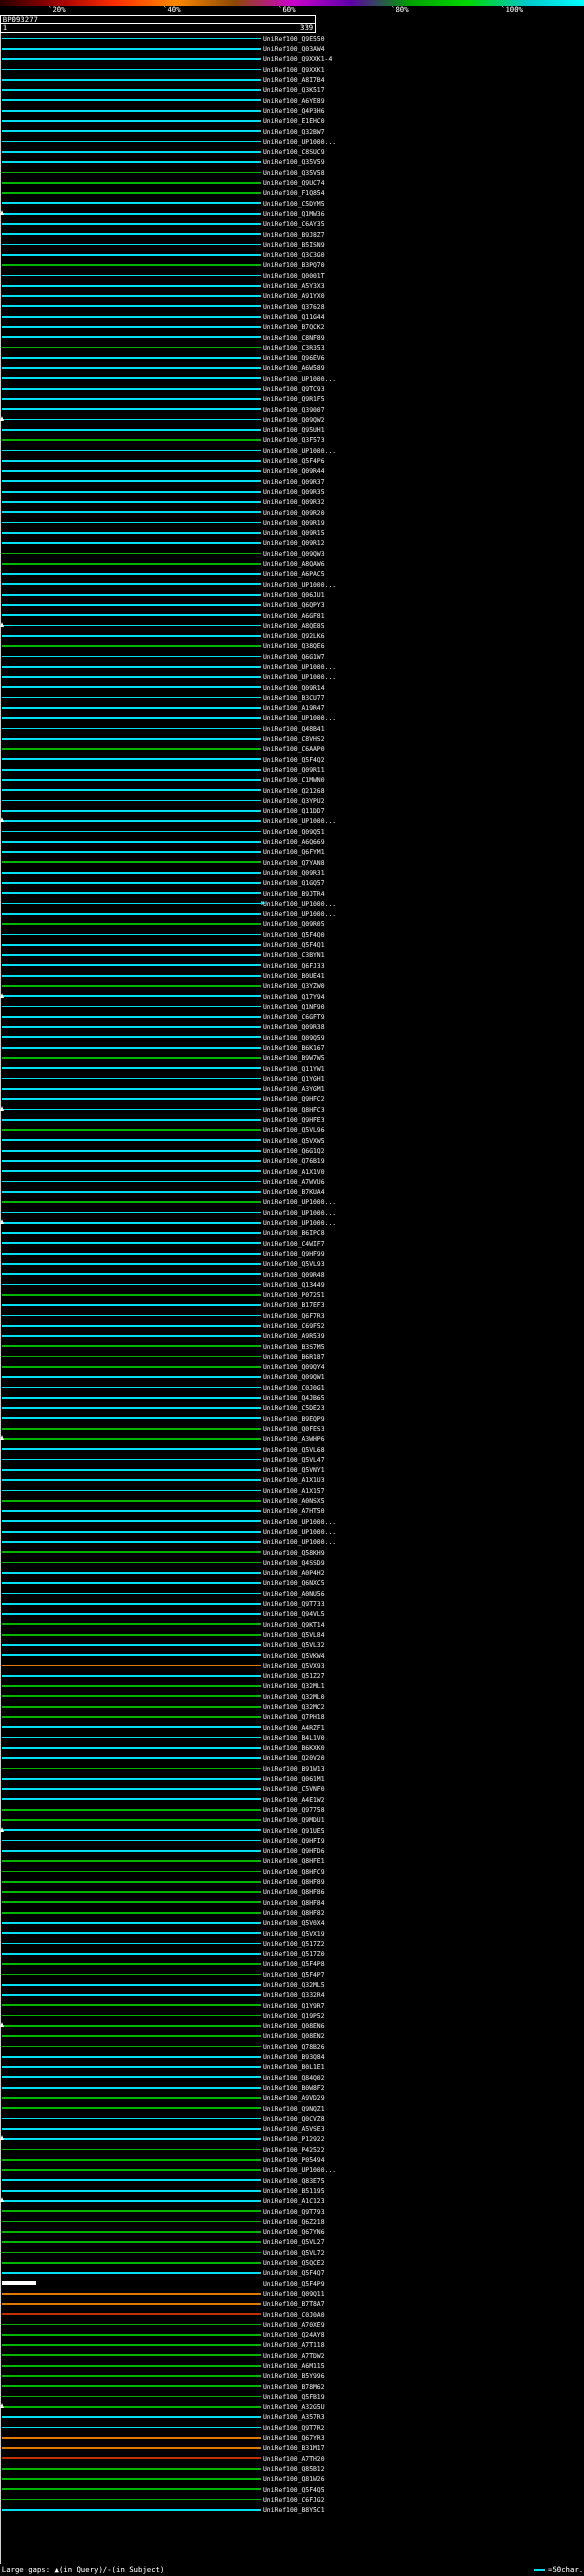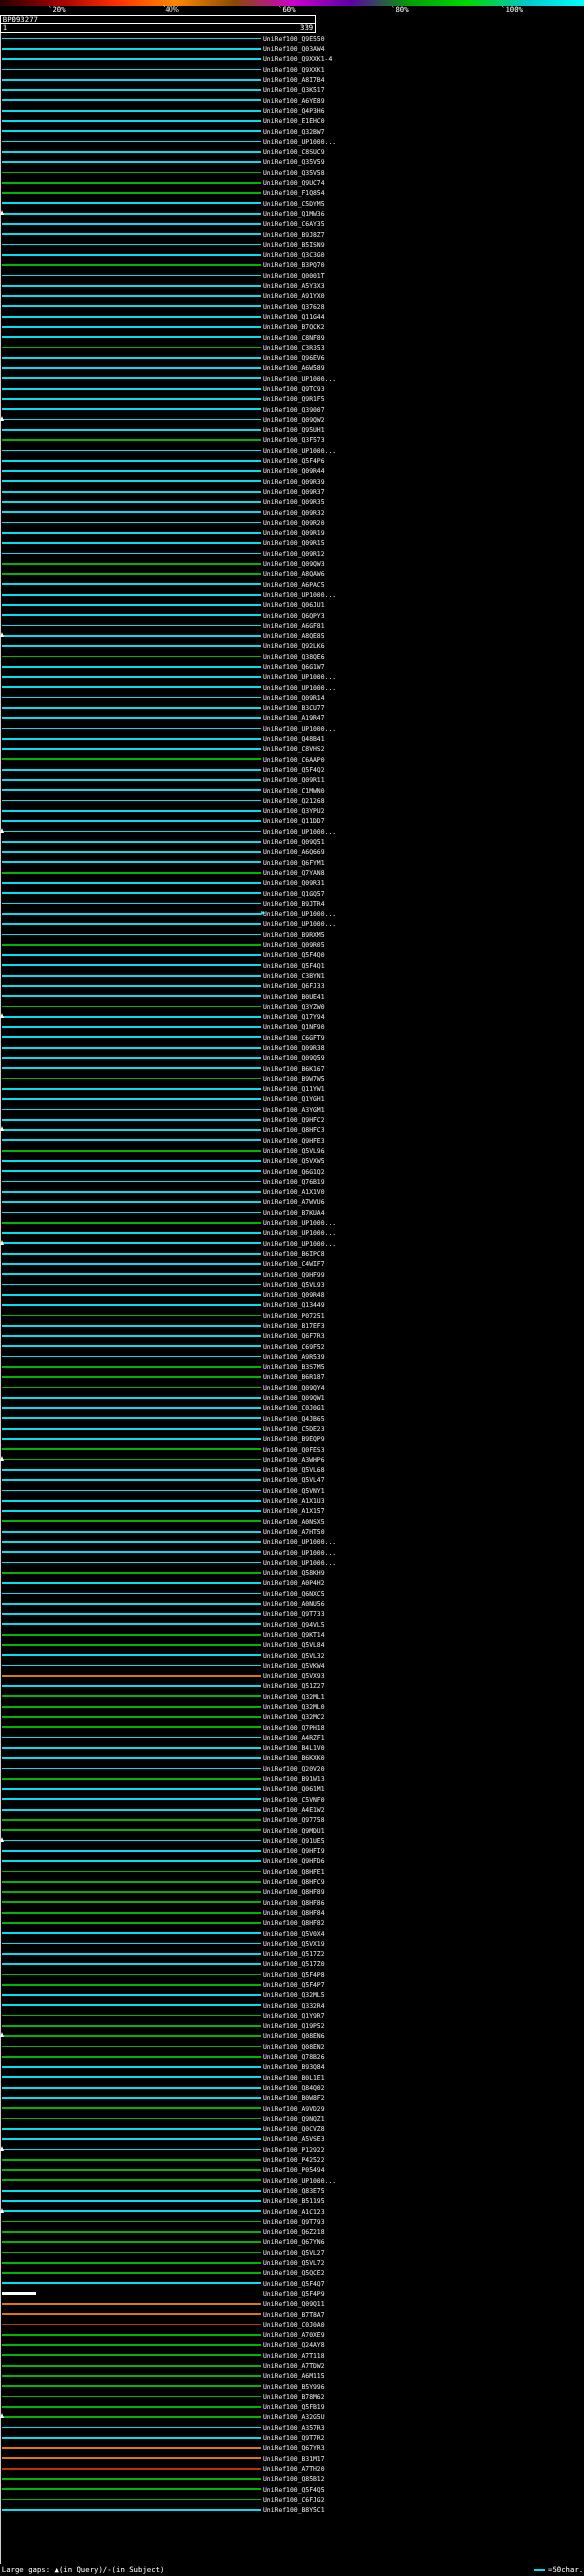--- a/index.html
+++ b/index.html
@@ -30,21 +30,21 @@
   .footer-left{position:absolute;left:1.8px;top:0;white-space:pre;}
   .footer-right{position:absolute;right:1.8px;top:0;white-space:pre;}
   .footer-dash{display:inline-block;width:11px;height:1.8px;vertical-align:middle;margin-right:2.7px;}
 </style>
 </head>
 <body>
 
 <div class="gradient-bar" style="background: linear-gradient(90deg, rgb(42, 0, 0), rgb(160, 0, 0), rgb(255, 48, 0), rgb(255, 136, 0), rgb(138, 74, 0), rgb(204, 0, 204), rgb(94, 0, 168), rgb(0, 160, 0), rgb(0, 216, 0), rgb(0, 200, 200), rgb(0, 255, 255));"></div>
 <div class="scale-labels">
     <span class="scale-label" style="left: 48px;">`20%</span>
-    <span class="scale-label" style="left: 163px; font-family: Liberation Serif, serif;">`40%</span>
+    <span class="scale-label" style="left: 163px;">`40%</span>
     <span class="scale-label" style="left: 278px;">`60%</span>
     <span class="scale-label" style="left: 391px;">`80%</span>
     <span class="scale-label" style="left: 501px;">`100%</span>
   </div>
 
 <div class="frame-line"></div>
 
 <div class="query-box">
   <span>BP093277</span>
 </div>
@@ -224,24 +224,20 @@
     <div class="hit-row">
       <div class="bar" style="left: 1.8px; width: 259px; background: rgb(0, 223, 240);"></div>
       <div class="lbl">UniRef100_Q5F4P6</div>
     </div>
     <div class="hit-row">
       <div class="bar" style="left: 1.8px; width: 259px; background: rgb(0, 223, 240);"></div>
       <div class="lbl">UniRef100_Q09R44</div>
     </div>
     <div class="hit-row">
       <div class="bar" style="left: 1.8px; width: 259px; background: rgb(0, 223, 240);"></div>
-      <div class="lbl">UniRef100_Q09R39</div>
-    </div>
-    <div class="hit-row">
-      <div class="bar" style="left: 1.8px; width: 259px; background: rgb(0, 223, 240);"></div>
       <div class="lbl">UniRef100_Q09R37</div>
     </div>
     <div class="hit-row">
       <div class="bar" style="left: 1.8px; width: 259px; background: rgb(0, 223, 240);"></div>
       <div class="lbl">UniRef100_Q09R35</div>
     </div>
     <div class="hit-row">
       <div class="bar" style="left: 1.8px; width: 259px; background: rgb(0, 223, 240);"></div>
       <div class="lbl">UniRef100_Q09R32</div>
     </div>
@@ -402,24 +398,20 @@
     <div class="hit-row">
       <div class="bar" style="left: 1.8px; width: 259px; background: rgb(0, 223, 240);"></div>
       <span class="arrow" style="border-left: 5.5px solid rgb(0, 223, 240);"></span>
       <div class="lbl">UniRef100_UP1000...</div>
     </div>
     <div class="hit-row">
       <div class="bar" style="left: 1.8px; width: 259px; background: rgb(0, 223, 240);"></div>
       <div class="lbl">UniRef100_UP1000...</div>
     </div>
     <div class="hit-row">
-      <div class="bar" style="left: 1.8px; width: 259px; background: rgb(0, 223, 240);"></div>
-      <div class="lbl">UniRef100_B9RXM5</div>
-    </div>
-    <div class="hit-row">
       <div class="bar" style="left: 1.8px; width: 259px; background: rgb(0, 180, 0);"></div>
       <div class="lbl">UniRef100_Q09R05</div>
     </div>
     <div class="hit-row">
       <div class="bar" style="left: 1.8px; width: 259px; background: rgb(0, 223, 240);"></div>
       <div class="lbl">UniRef100_Q5F4Q0</div>
     </div>
     <div class="hit-row">
       <div class="bar" style="left: 1.8px; width: 259px; background: rgb(0, 223, 240);"></div>
       <div class="lbl">UniRef100_Q5F4Q1</div>
@@ -656,20 +648,24 @@
       <div class="bar" style="left: 1.8px; width: 259px; background: rgb(0, 223, 240);"></div>
       <div class="lbl">UniRef100_UP1000...</div>
     </div>
     <div class="hit-row">
       <div class="bar" style="left: 1.8px; width: 259px; background: rgb(0, 223, 240);"></div>
       <div class="lbl">UniRef100_UP1000...</div>
     </div>
     <div class="hit-row">
       <div class="bar" style="left: 1.8px; width: 259px; background: rgb(0, 180, 0);"></div>
       <div class="lbl">UniRef100_Q58KH9</div>
+    </div>
+    <div class="hit-row">
+      <div class="bar" style="left: 1.8px; width: 259px; background: rgb(0, 180, 0);"></div>
+      <div class="lbl">UniRef100_Q4SSD9</div>
     </div>
     <div class="hit-row">
       <div class="bar" style="left: 1.8px; width: 259px; background: rgb(0, 223, 240);"></div>
       <div class="lbl">UniRef100_A0P4H2</div>
     </div>
     <div class="hit-row">
       <div class="bar" style="left: 1.8px; width: 259px; background: rgb(0, 223, 240);"></div>
       <div class="lbl">UniRef100_Q6NXC5</div>
     </div>
     <div class="hit-row">
@@ -1013,20 +1009,24 @@
       <div class="bar" style="left: 1.8px; width: 259px; background: rgb(224, 120, 0);"></div>
       <div class="lbl">UniRef100_B31M17</div>
     </div>
     <div class="hit-row">
       <div class="bar" style="left: 1.8px; width: 259px; background: rgb(192, 48, 0);"></div>
       <div class="lbl">UniRef100_A7TH20</div>
     </div>
     <div class="hit-row">
       <div class="bar" style="left: 1.8px; width: 259px; background: rgb(0, 180, 0);"></div>
       <div class="lbl">UniRef100_Q85B12</div>
+    </div>
+    <div class="hit-row">
+      <div class="bar" style="left: 1.8px; width: 259px; background: rgb(0, 180, 0);"></div>
+      <div class="lbl">UniRef100_Q81W26</div>
     </div>
     <div class="hit-row">
       <div class="bar" style="left: 1.8px; width: 259px; background: rgb(0, 180, 0);"></div>
       <div class="lbl">UniRef100_Q5F4Q5</div>
     </div>
     <div class="hit-row">
       <div class="bar" style="left: 1.8px; width: 259px; background: rgb(0, 180, 0);"></div>
       <div class="lbl">UniRef100_C6FJG2</div>
     </div>
     <div class="hit-row">

